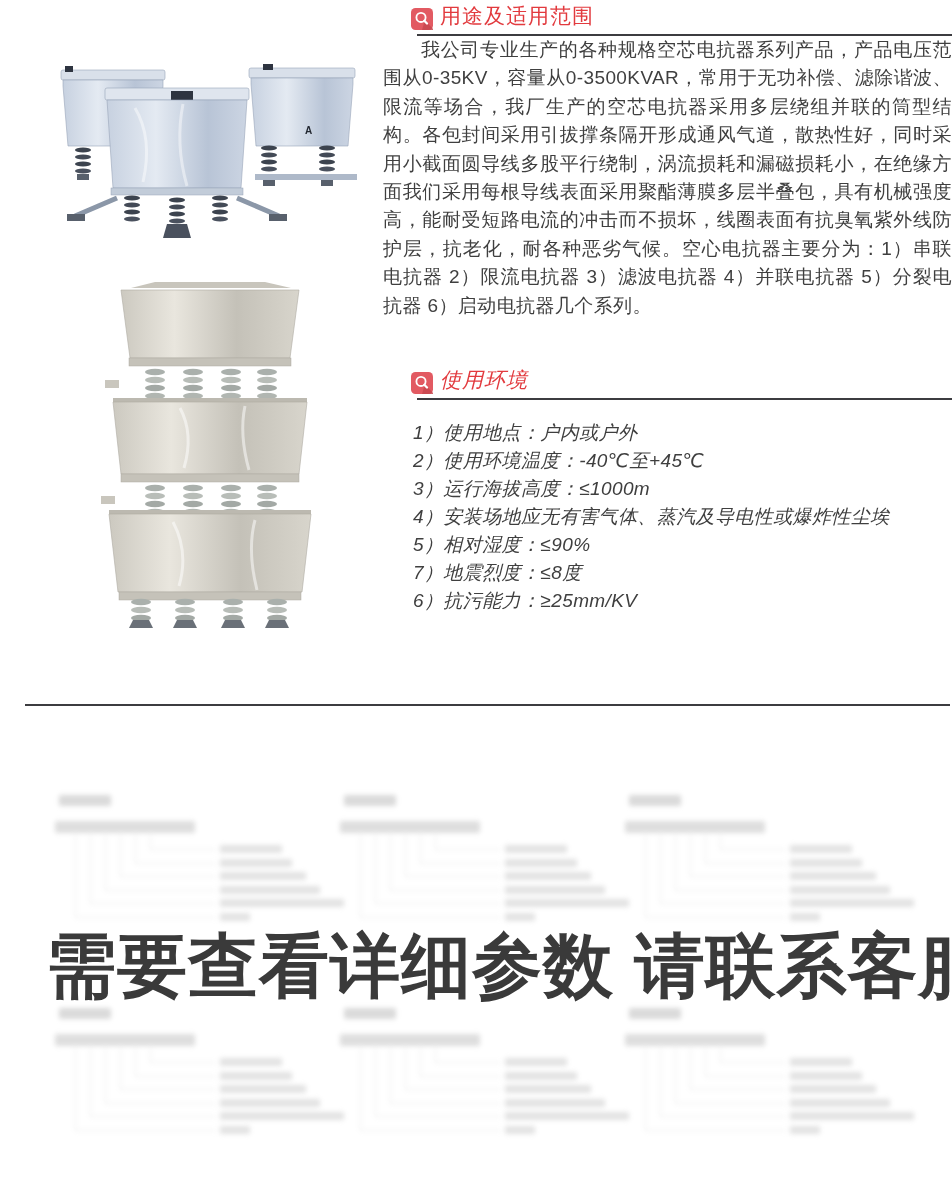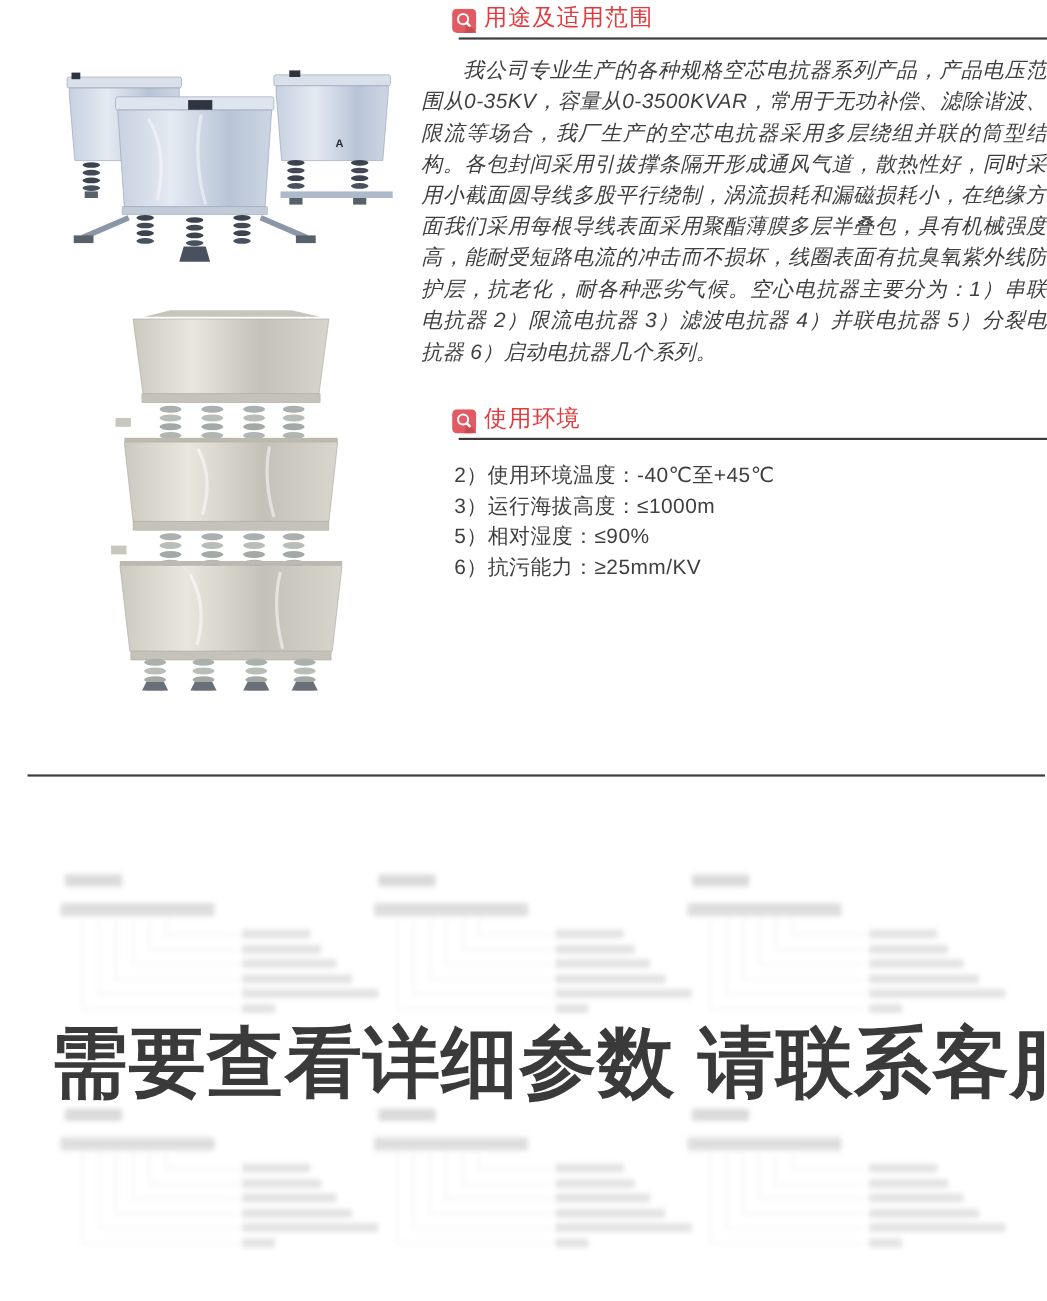--- a/index.html
+++ b/index.html
@@ -8,22 +8,22 @@
     font-family:"Liberation Sans","DejaVu Sans",sans-serif;
   }
   
   .sec{position:absolute;}
   .sec-head{display:flex;align-items:flex-end;padding-left:28px;}
   .qicon{width:22px;height:22px;flex:0 0 auto;margin-right:7px;}
   .sec-title{font-size:21px;color:#e23a3e;letter-spacing:1px;white-space:nowrap;}
   .sec-rule{height:2px;background:#3c3c40;margin-top:4px;}
   
   .para{
-    margin-top:15px;font-size:19px;line-height:28.4px;color:#3f3f3f;
-    text-align:justify;text-indent:2em;letter-spacing:0.4px;font-style:italic;
+    font-size:19px;line-height:28.4px;color:#3f3f3f;
+    text-align:justify;text-indent:2em;letter-spacing:0.4px;
   }
   .env-list{margin:19px 0 0 30px;font-size:19px;line-height:28px;color:#3f3f3f;letter-spacing:0.4px;}
   .env-item{white-space:nowrap;}
   
   #blurwrap{position:absolute;left:0;top:770px;width:952px;height:413px;filter:blur(2.4px);opacity:0.5;}
   .mblock{position:absolute;width:300px;height:175px;}
   .mbar{position:absolute;background:#b9b9b9;border-radius:1px;}
   .mline{position:absolute;border-left:1px solid #d7d7d7;border-bottom:1px solid #d7d7d7;}
   
   #watermark{
@@ -137,35 +137,38 @@
         <path d="M13.8 12.6 L22 20.8 V22 H11 Z" fill="#c74850" opacity="0.85"></path>
         <circle cx="10" cy="9.4" r="4.6" fill="none" stroke="#ffffff" stroke-width="1.8"></circle>
         <line x1="13.3" y1="12.8" x2="16" y2="15.5" stroke="#ffffff" stroke-width="2.3" stroke-linecap="round"></line>
       </svg>
       <span class="sec-title">用途及适用范围</span>
     </div>
     <div class="sec-rule" style="margin-left:34px;"></div>
     <div class="para">我公司专业生产的各种规格空芯电抗器系列产品，产品电压范围从0-35KV，容量从0-3500KVAR，常用于无功补偿、滤除谐波、限流等场合，我厂生产的空芯电抗器采用多层绕组并联的筒型结构。各包封间采用引拔撑条隔开形成通风气道，散热性好，同时采用小截面圆导线多股平行绕制，涡流损耗和漏磁损耗小，在绝缘方面我们采用每根导线表面采用聚酯薄膜多层半叠包，具有机械强度高，能耐受短路电流的冲击而不损坏，线圈表面有抗臭氧紫外线防护层，抗老化，耐各种恶劣气候。空心电抗器主要分为：1）串联电抗器 2）限流电抗器 3）滤波电抗器 4）并联电抗器 5）分裂电抗器 6）启动电抗器几个系列。</div>
   </div>
 
-  <div class="sec" style="left:383px;top:366px;width:569px;">
+  <div class="sec" style="left:383px;top:366px;width:569px;font-style:italic;">
     <div class="sec-head">
       <svg class="qicon" viewBox="0 0 22 22">
         <rect width="22" height="22" rx="4.5" fill="#e25a62"></rect>
         <path d="M13.8 12.6 L22 20.8 V22 H11 Z" fill="#c74850" opacity="0.85"></path>
         <circle cx="10" cy="9.4" r="4.6" fill="none" stroke="#ffffff" stroke-width="1.8"></circle>
         <line x1="13.3" y1="12.8" x2="16" y2="15.5" stroke="#ffffff" stroke-width="2.3" stroke-linecap="round"></line>
       </svg>
       <span class="sec-title">使用环境</span>
     </div>
     <div class="sec-rule" style="margin-left:34px;"></div>
     <div class="env-list">
+      <div class="env-item">1）使用地点：户内或户外</div>
       <div class="env-item">2）使用环境温度：-40℃至+45℃</div>
       <div class="env-item">3）运行海拔高度：≤1000m</div>
+      <div class="env-item">4）安装场地应无有害气体、蒸汽及导电性或爆炸性尘埃</div>
       <div class="env-item">5）相对湿度：≤90%</div>
+      <div class="env-item">7）地震烈度：≤8度</div>
       <div class="env-item">6）抗污能力：≥25mm/KV</div>
     </div>
   </div>
 
   <div class="sec" style="left:2px;top:700px;width:948px;">
     <div class="sec-rule" style="margin-left:23px;"></div>
   </div>
 
   <div id="blurwrap">
       <div class="mblock" style="left: 55px; top: 25px;">

